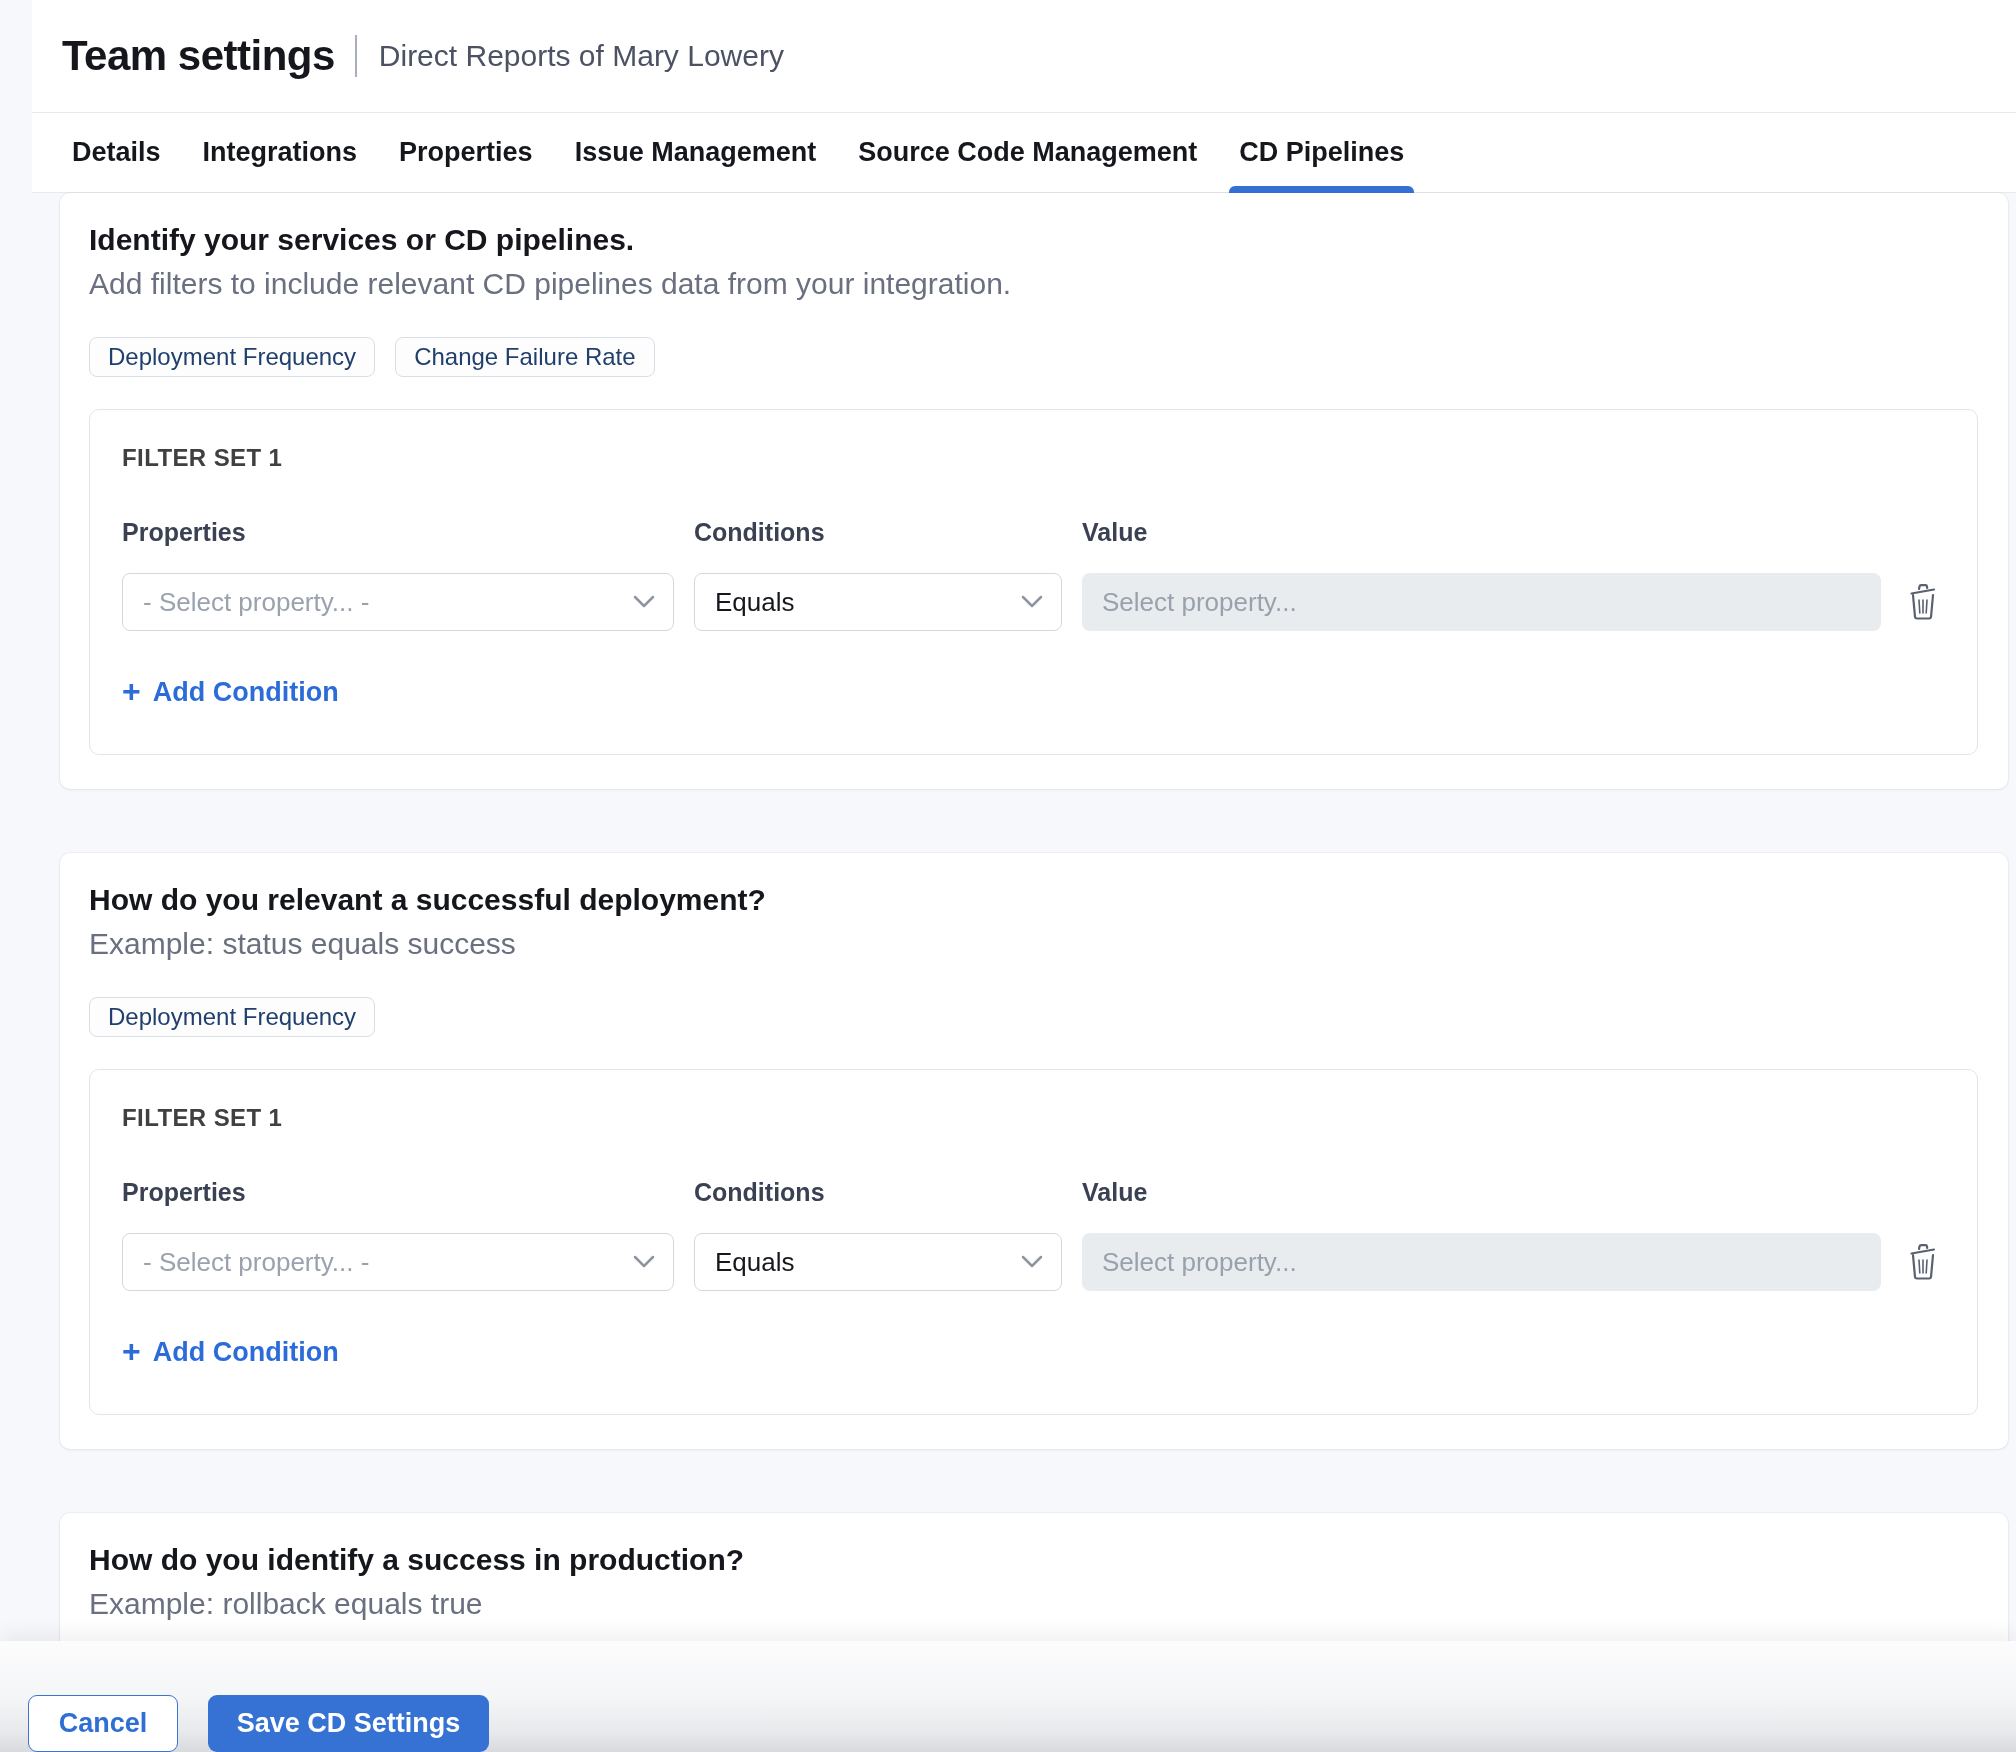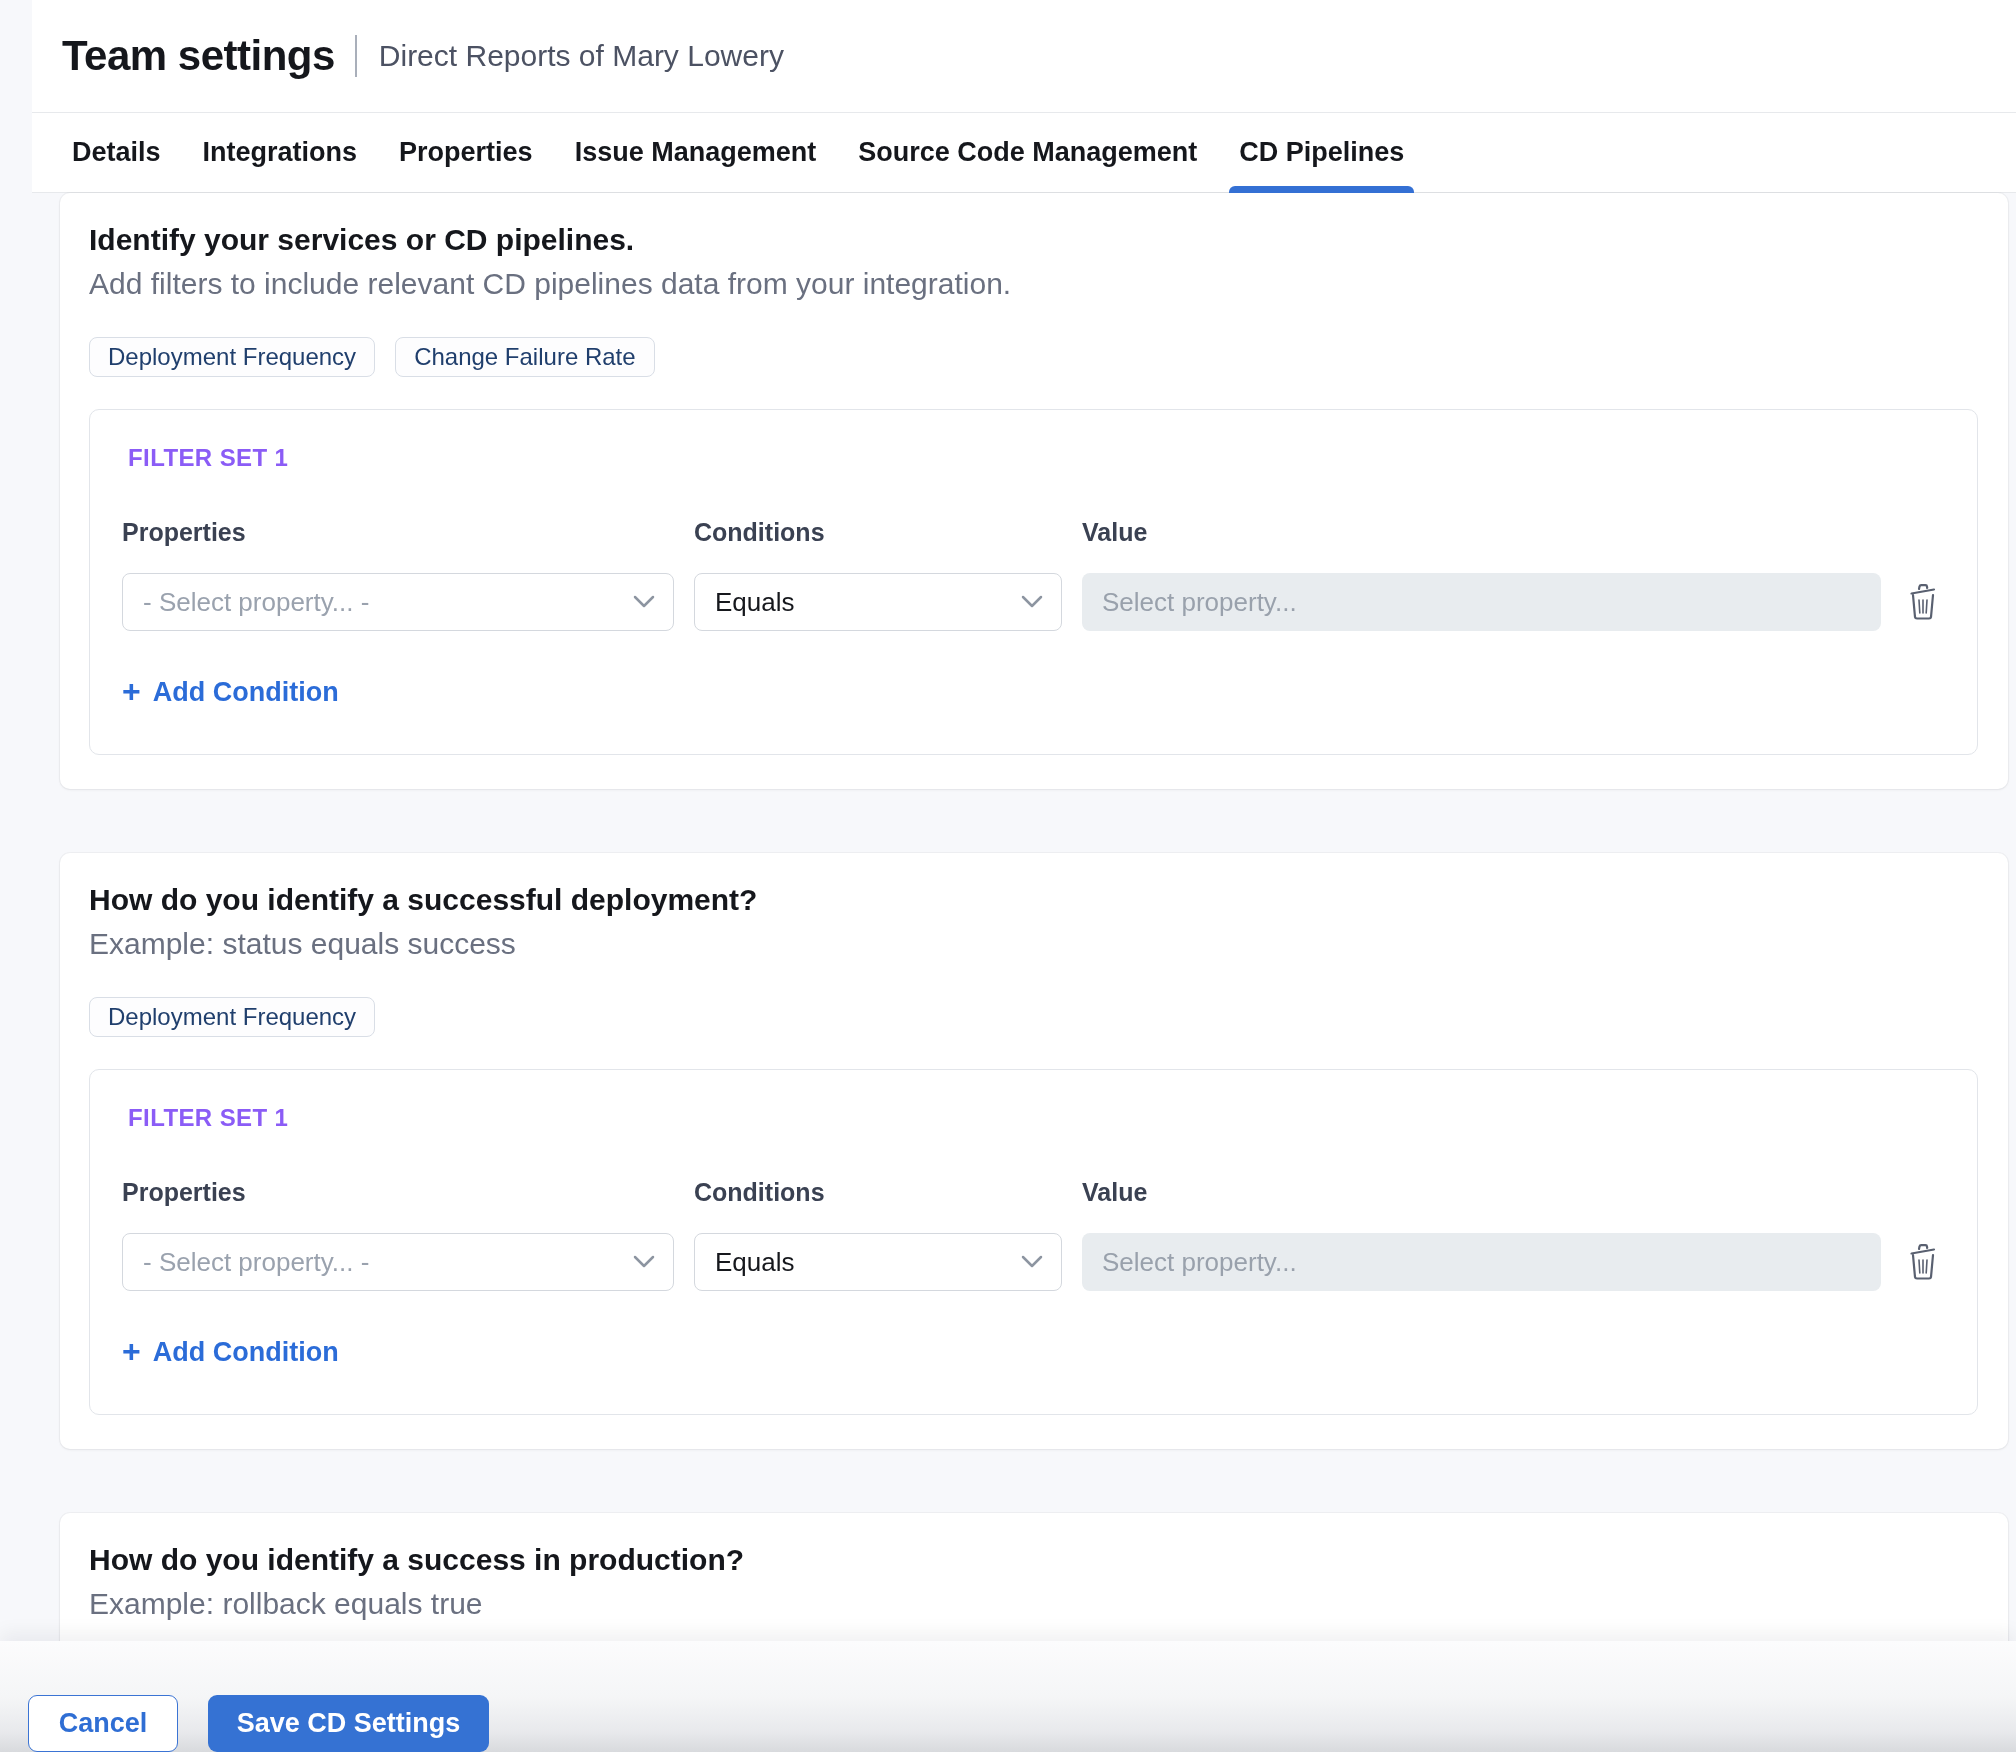--- a/index.html
+++ b/index.html
@@ -117,23 +117,22 @@
   }
   .filterset.cut {
     height: 300px;
     padding-bottom: 0;
     overflow: hidden;
   }
   .fs-title {
     font-size: 24px;
     font-weight: 700;
     letter-spacing: 0.4px;
-    color: #8b5cf6;
+    color: #404040;
     margin-bottom: 46px;
-    margin-left: 6px;
   }
   .fs-grid {
     display: grid;
     grid-template-columns: 552px 368px 1fr 44px;
     column-gap: 20px;
     row-gap: 26px;
     align-items: center;
   }
   .fs-label {
     font-size: 25px;
@@ -300,21 +299,21 @@
           </button>
         </div>
         <button class="add-condition">
           <span class="plus-glyph">+</span>
           <span>Add Condition</span>
         </button>
       </div>
     </section>
 
     <section class="card">
-      <h2 class="card-title">How do you identify a successful deployment?</h2>
+      <h2 class="card-title">How do you relevant a successful deployment?</h2>
       <p class="card-sub">Example: status equals success</p>
       <div class="chips">
         <span class="chip">Deployment Frequency</span>
       </div>
       <div class="filterset">
         <div class="fs-title">FILTER SET 1</div>
         <div class="fs-grid">
           <div class="fs-label">Properties</div>
           <div class="fs-label">Conditions</div>
           <div class="fs-label">Value</div>

